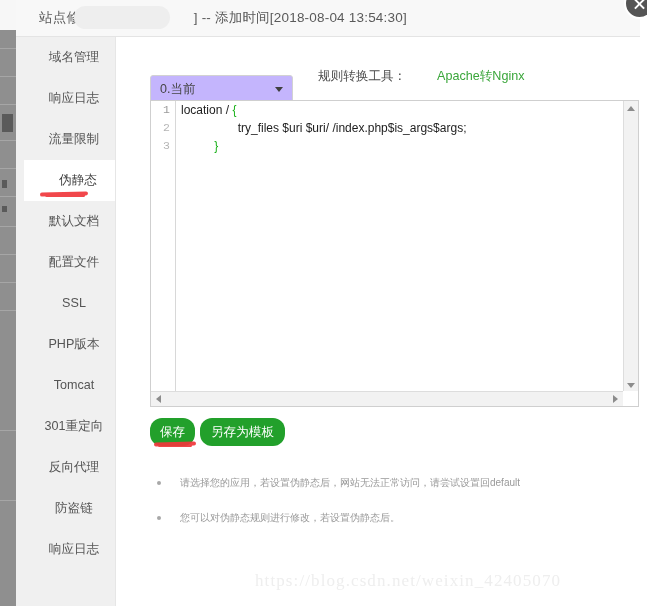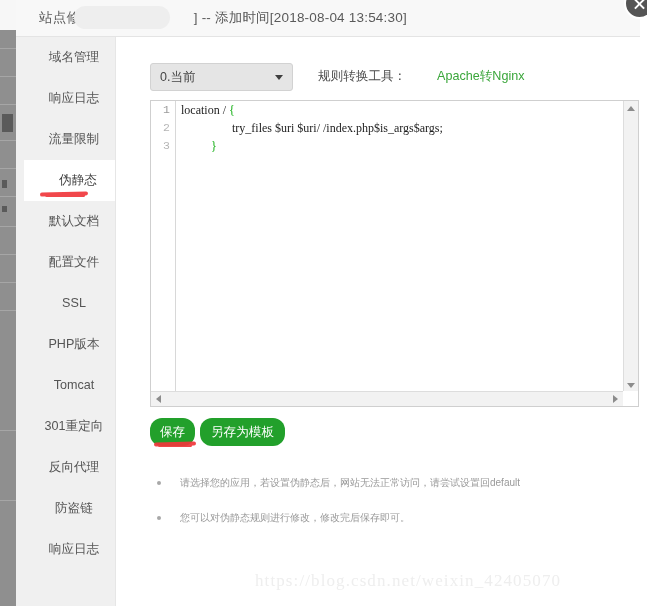--- a/index.html
+++ b/index.html
@@ -183,26 +183,26 @@
     height: 569px;
   }
 
   .toolbar {
     position: absolute;
     left: 33px; top: 26px;
     height: 28px;
   }
   .select-box {
     position: absolute;
-    left: 0; top: 0;
+    left: 0; top: 12px;
     width: 143px;
     height: 28px;
     border: 1px solid #d2d2d2;
     border-radius: 3px;
-    background: #e5e5e5;
+    background: #c4b5fd;
     box-sizing: border-box;
     cursor: pointer;
   }
   .select-label {
     position: absolute;
     left: 9px; top: 5px;
     font-size: 12.5px;
     color: #454545;
     white-space: nowrap;
   }
@@ -269,21 +269,21 @@
     left: 26px; top: 0;
     right: 16px;
     height: 100%;
     padding-left: 4px;
     box-sizing: border-box;
     overflow: hidden;
   }
   .code-line {
     height: 18px;
     line-height: 18px;
-    font-family: Liberation Serif, serif;
+    font-family: Liberation Sans, sans-serif;
     font-size: 12px;
     color: #1d1d1d;
     white-space: pre;
   }
   .code-line .brace { color: #18b018; }
 
   
   .vscroll {
     position: absolute;
     right: 0; top: 0;
@@ -548,21 +548,21 @@
           <button class="btn btn-template">另存为模板</button>
         </div>
 
         <div class="notes">
           <div class="note-item">
             <span class="bullet"></span>
             <span>请选择您的应用，若设置伪静态后，网站无法正常访问，请尝试设置回default</span>
           </div>
           <div class="note-item">
             <span class="bullet"></span>
-            <span>您可以对伪静态规则进行修改，修改完后保存即可。</span>
+            <span>您可以对伪静态规则进行修改，若设置伪静态后。</span>
           </div>
         </div>
 
       </div>
     </div>
   </div>
 
   <div class="watermark">https://blog.csdn.net/weixin_42405070</div>
 
 </div>

